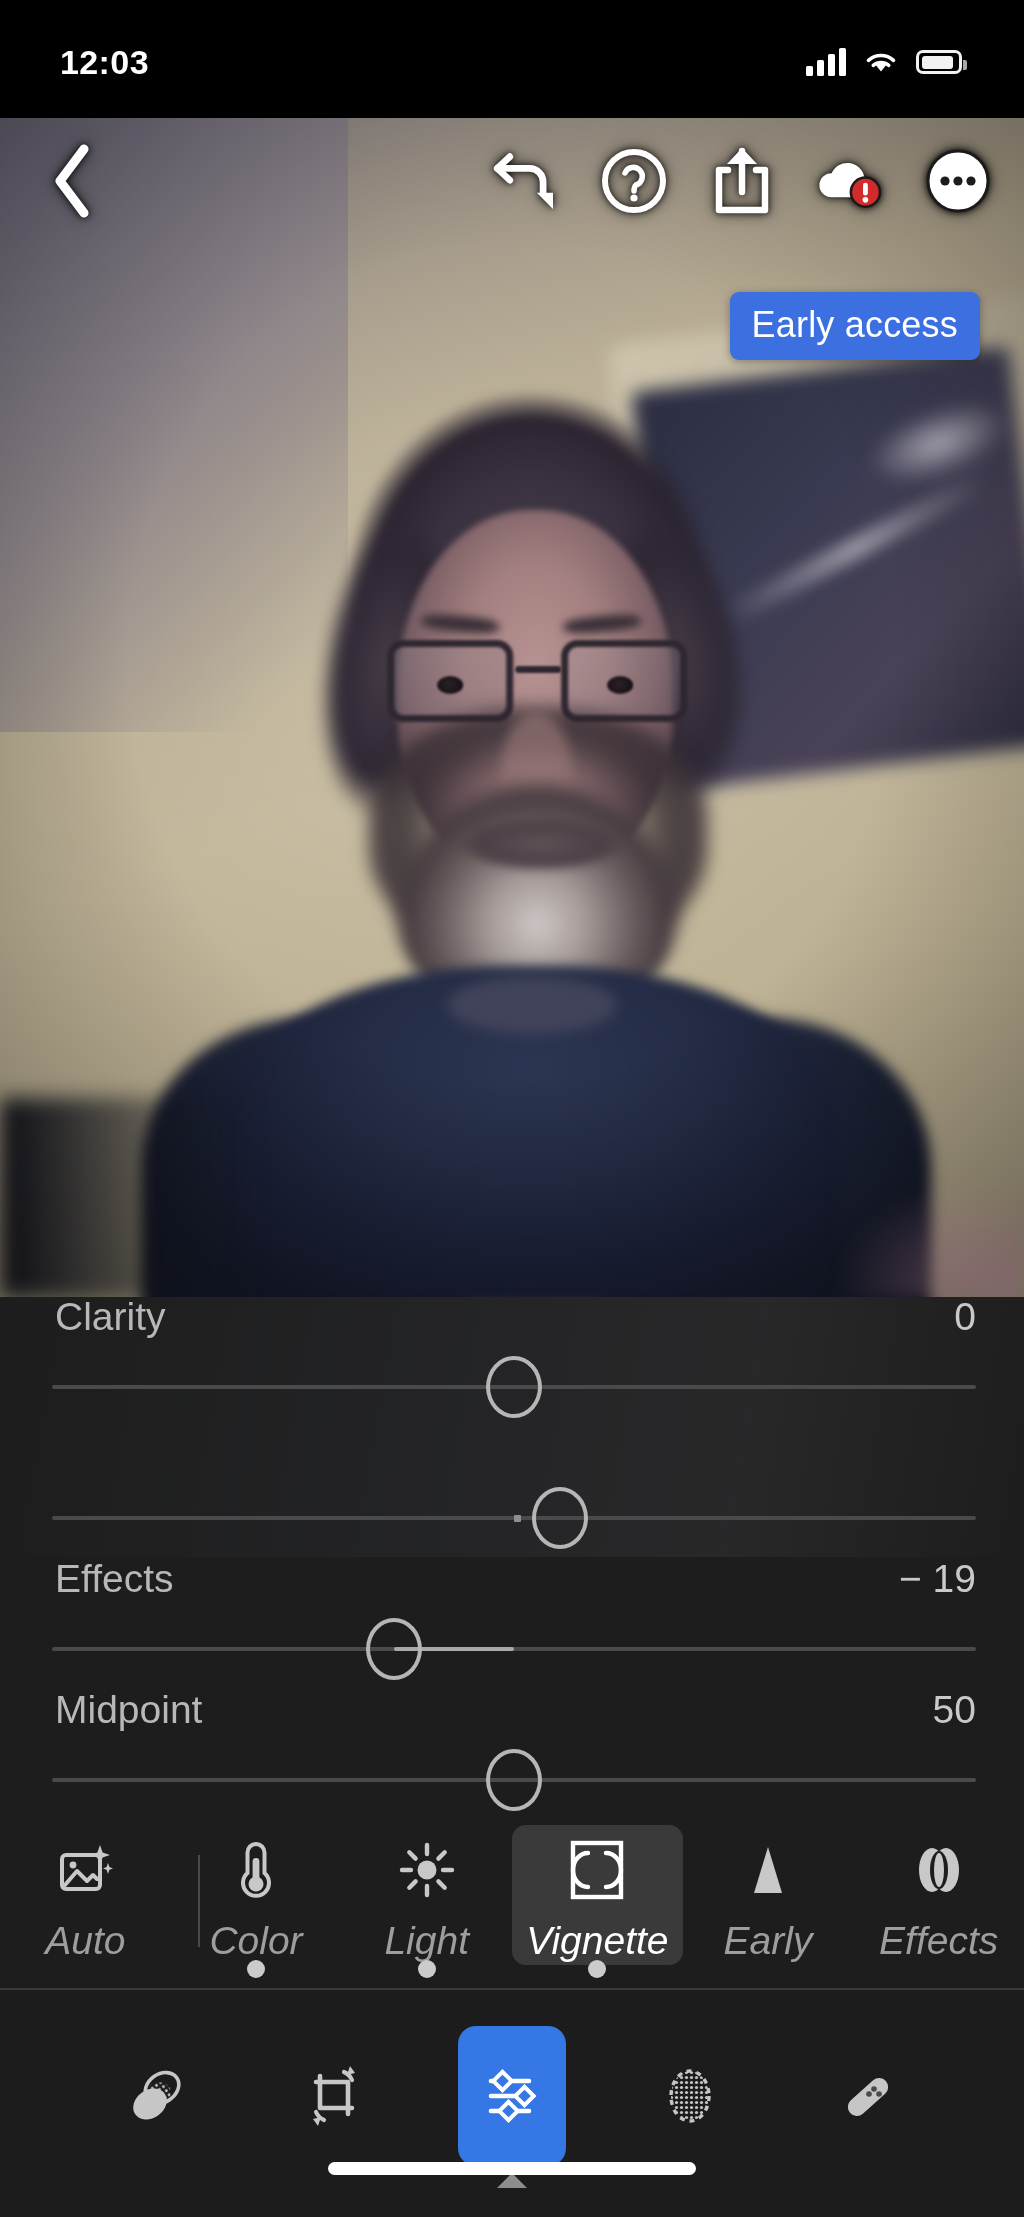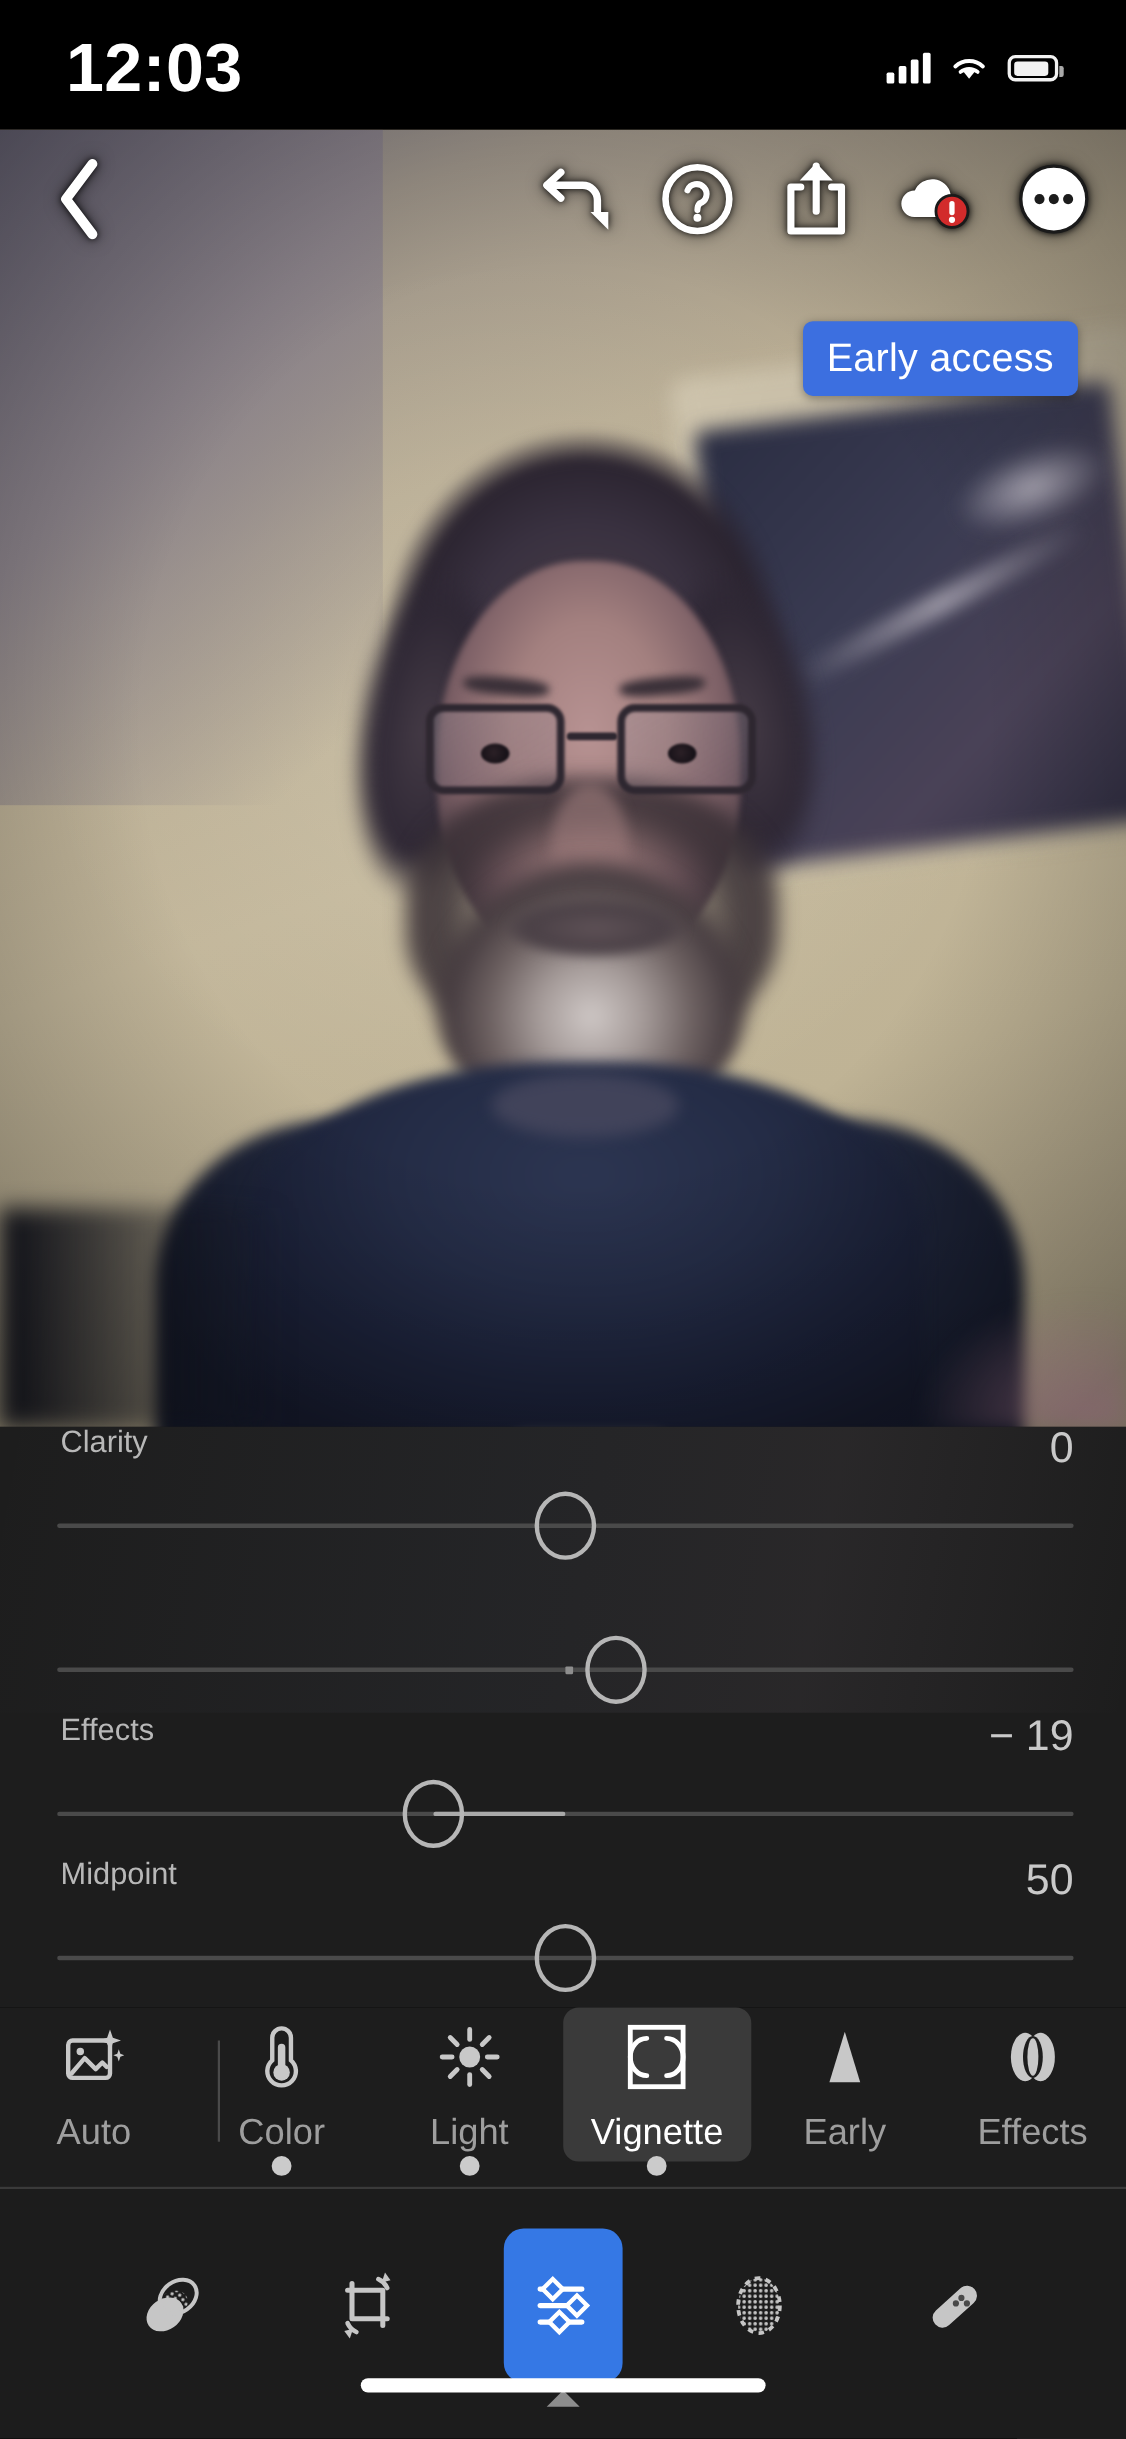--- a/index.html
+++ b/index.html
@@ -11,21 +11,21 @@
   }
   .phone { position:absolute; inset:0; width:1024px; height:2217px; background:#000; overflow:hidden; }
 
   
   .statusbar {
     position:absolute; left:0; top:0; width:1024px; height:118px;
     background:#000; display:flex; align-items:center;
     justify-content:space-between; padding:0 62px 0 60px;
   }
   .sb-time {
-    color:#fff; font-size:62px; font-weight:600; letter-spacing:0.4px;
+    color:#fff; font-size:34px; font-weight:600; letter-spacing:0.4px;
     font-family:"Liberation Sans", sans-serif; margin-top:6px;
   }
   .sb-right { display:flex; align-items:center; gap:17px; margin-top:6px; }
   .sig { display:flex; align-items:flex-end; gap:4px; height:28px; }
   .sig i { display:block; width:7px; background:#fff; border-radius:1.5px; }
   .sig i:nth-child(1){ height:10px; }
   .sig i:nth-child(2){ height:16px; }
   .sig i:nth-child(3){ height:22px; }
   .sig i:nth-child(4){ height:28px; }
   .batt { position:relative; width:46px; height:24px; border:3px solid #fff;
@@ -202,21 +202,21 @@
   .panel-sheen {
     position:absolute; left:0; top:0; width:100%; height:260px;
     background:linear-gradient(100deg, rgba(255,255,255,0) 0%, rgba(150,160,200,.055) 45%, rgba(190,170,190,.075) 72%, rgba(255,255,255,0) 100%);
     pointer-events:none;
   }
   .srow { position:relative; height:131px; }
   .srow-head {
     position:absolute; left:55px; right:48px; top:0;
     display:flex; justify-content:space-between; align-items:flex-start;
   }
-  .slabel { color:#b8b8b8; font-size:28px; line-height:1; }
+  .slabel { color:#b8b8b8; font-size:39px; line-height:1; }
   .sval { color:#c9c9c9; font-size:39px; line-height:1; }
   .strack {
     position:absolute; left:52px; right:48px; top:88px; height:4px;
     background:#4a4a4a; border-radius:2px;
   }
   .sfill { position:absolute; top:0; height:4px; background:#a9a9a9; border-radius:2px; }
   .stick { position:absolute; top:-1px; width:7px; height:7px; background:#8e8e8e; border-radius:1px; }
   .sthumb {
     position:absolute; top:-29px; width:56px; height:62px;
     border:4px solid #b6b6b6; border-radius:50%;
@@ -232,21 +232,21 @@
     background:#1d1d1d; z-index:9;
   }
   .tabs { position:absolute; inset:0; display:flex; align-items:flex-start; }
   .tab {
     flex:1; height:140px; display:flex; flex-direction:column;
     align-items:center; justify-content:flex-start; padding-top:14px;
     position:relative; border-radius:14px;
   }
   .tab.sel { background:#3a3a3a; }
   .tab-ic { height:62px; display:flex; align-items:center; justify-content:center; }
-  .tab-lb { color:#9e9e9e; font-size:33px; margin-top:18px; }
+  .tab-lb { color:#9e9e9e; font-size:39px; margin-top:18px;font-style:italic; }
   .tab.sel .tab-lb { color:#fff; }
   .tab-dot {
     position:absolute; bottom:-13px; left:50%; transform:translateX(-50%);
     width:18px; height:18px; border-radius:50%; background:#cbcbcb;
   }
   .tab-div {
     position:absolute; left:198px; top:30px; width:2px; height:92px; background:#4a4a4a;
   }
   .tab-rule {
     position:absolute; left:0; bottom:0; width:100%; height:2px; background:#3a3a3a;

